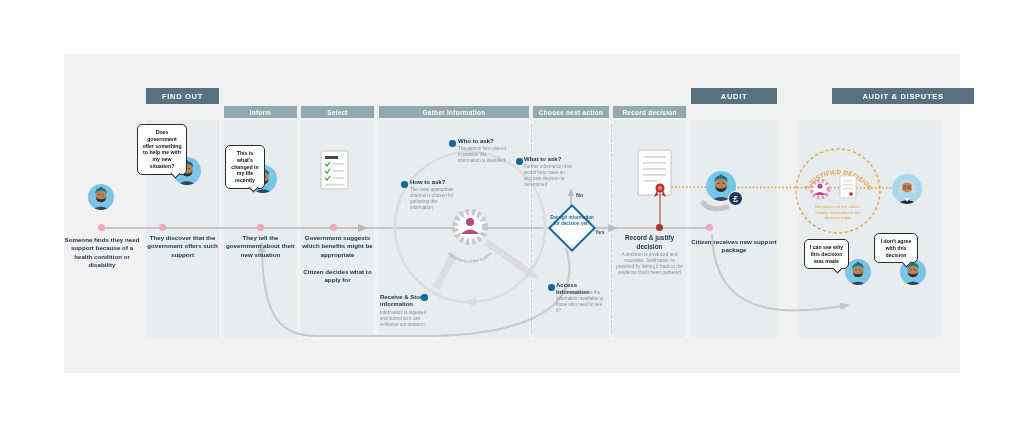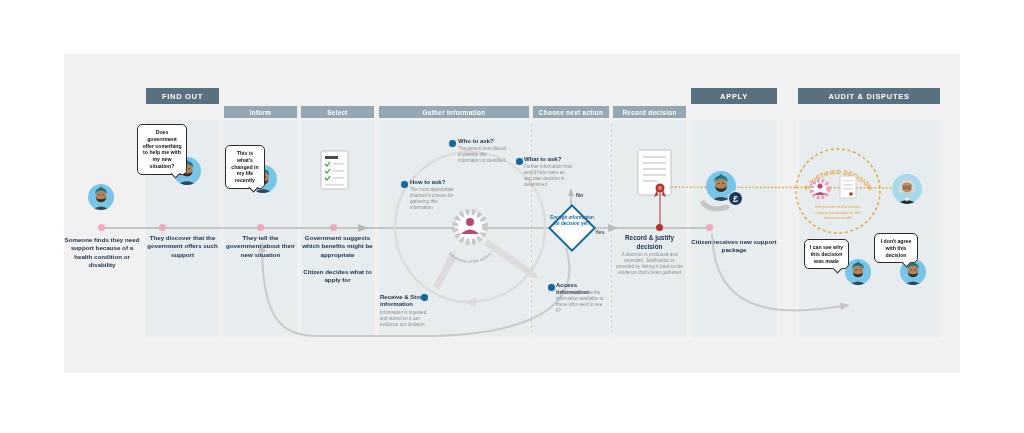--- a/index.html
+++ b/index.html
@@ -48,22 +48,22 @@
   <div class="col" style="left:301px;width:73px"></div>
   <div class="col" style="left:379px;width:150px"></div>
   <div class="col" style="left:533px;width:76px"></div>
   <div class="col" style="left:613px;width:73px"></div>
   <div class="col" style="left:691px;width:86px"></div>
   <div class="col" style="left:799px;width:142px"></div>
   <div class="vsep" style="left:531px"></div>
   <div class="vsep" style="left:611px"></div>
 
   <div class="stage-h" style="left:146px;width:73px">FIND OUT</div>
-  <div class="stage-h" style="left:691px;width:86px">APPLY</div>
-  <div class="stage-h" style="left:798px;width:142px">AUDIT &amp; DISPUTES</div>
+  <div class="stage-h" style="left:691px;width:86px">AUDIT</div>
+  <div class="stage-h" style="left:832px;width:142px">AUDIT &amp; DISPUTES</div>
 
   <div class="sub-h" style="left:224px;width:73px">Inform</div>
   <div class="sub-h" style="left:301px;width:73px">Select</div>
   <div class="sub-h" style="left:379px;width:150px">Gather Information</div>
   <div class="sub-h" style="left:533px;width:76px">Choose next action</div>
   <div class="sub-h" style="left:613px;width:73px">Record decision</div>
 
   <svg id="overlay" width="1024" height="433" viewBox="0 0 1024 433">
     <defs>
       <marker id="arr-gray" markerWidth="6" markerHeight="6" refX="4" refY="2" orient="auto">

